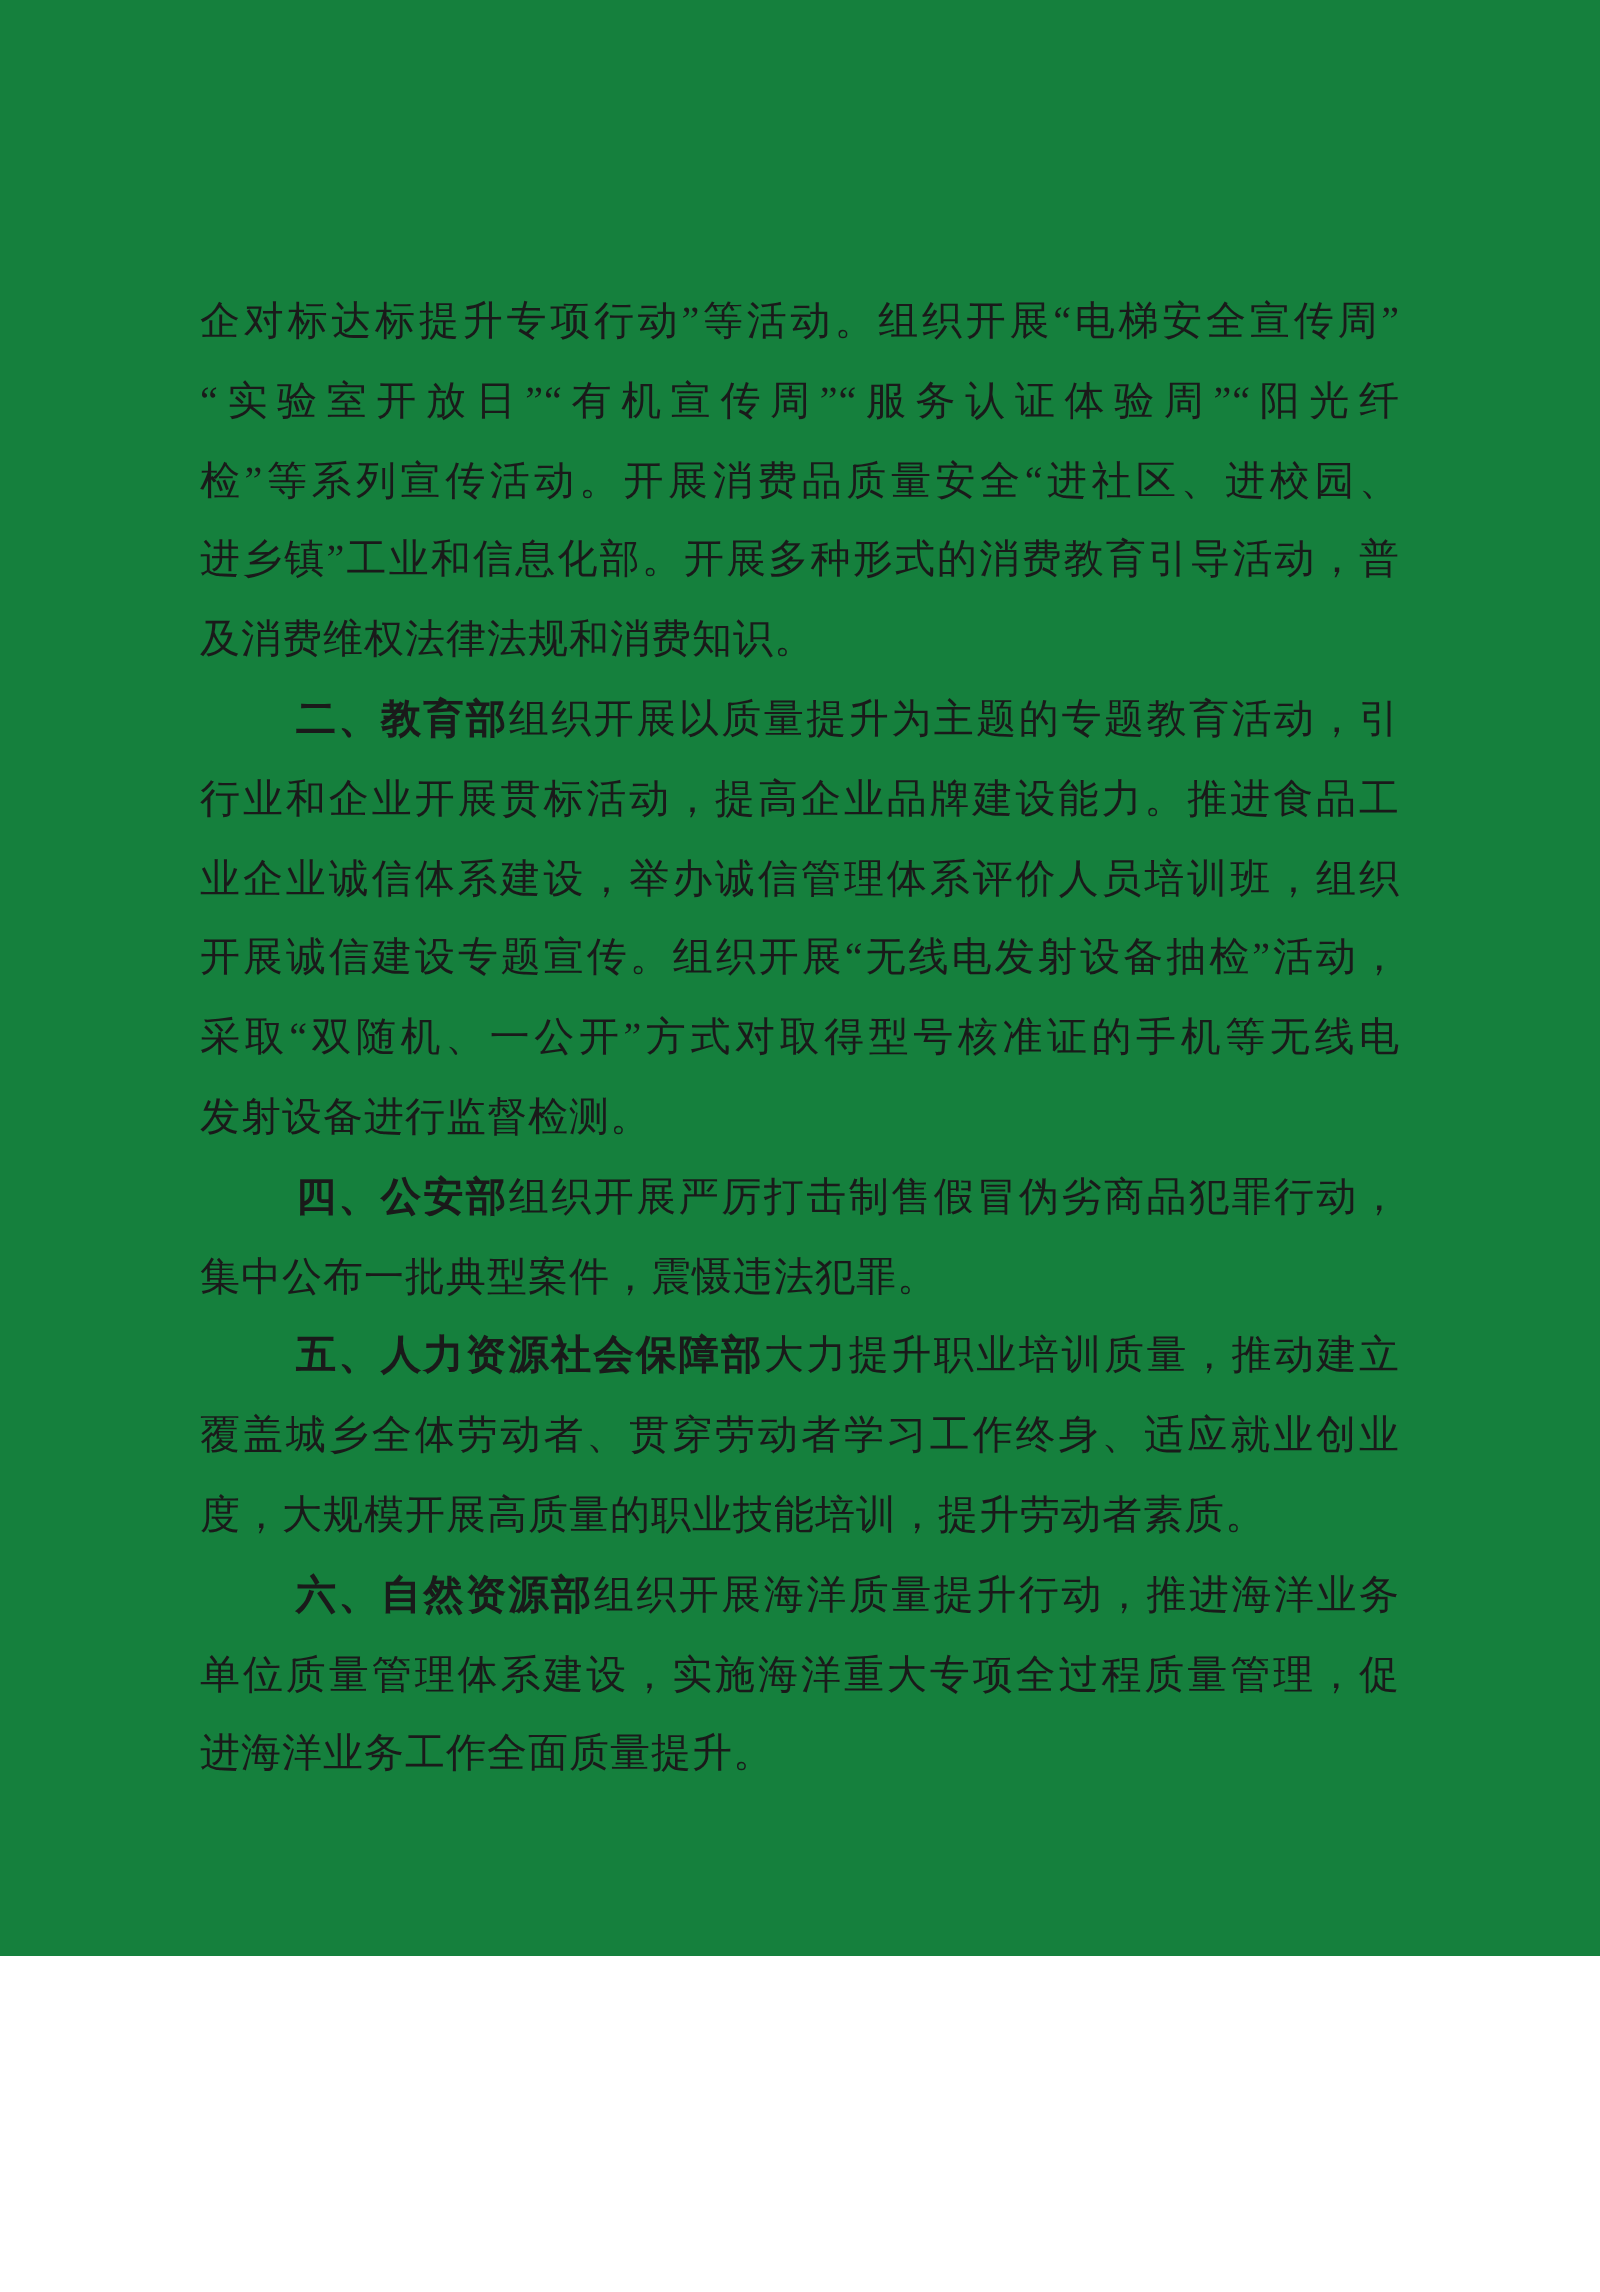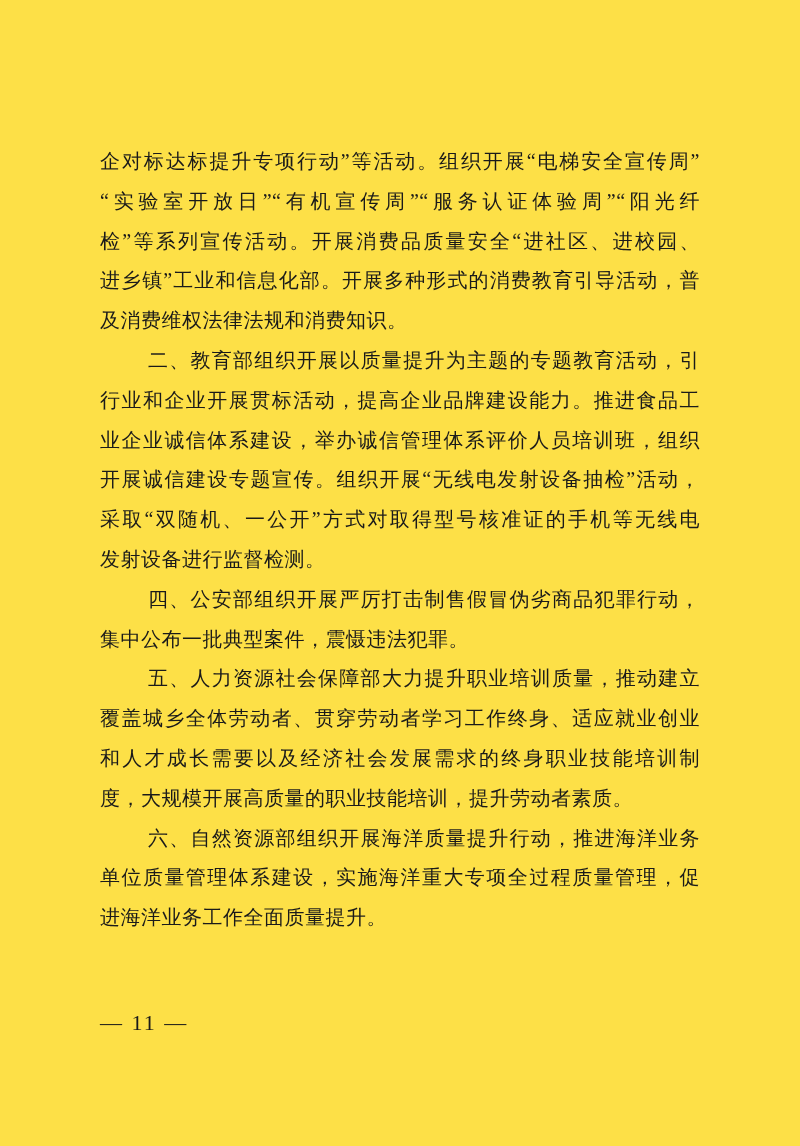--- a/index.html
+++ b/index.html
@@ -3,22 +3,22 @@
 <meta charset="utf-8">
 <style>
   html, body { margin: 0; padding: 0; }
   body {
     width: 800px; height: 1146px;
     background: #ffffff;
     font-family: "Liberation Serif", "DejaVu Serif", serif;
   }
   .page {
     position: relative;
-    width: 800px; height: 1146px;
-    background: #fde047;
+    width: 800px; height: 978px;
+    background: #15803d;
     overflow: hidden;
   }
   .text-block {
     position: absolute;
     left: 100px; top: 142px;
     width: 600px;
     color: #1a1a1a;
   }
   .line {
     font-size: 20px;
@@ -31,21 +31,21 @@
     overflow: hidden;
   }
   .line.last {
     text-align: right;
     text-align-last: left;
   }
   .line.indent {
     text-indent: 48px;
   }
   .b {
-    font-weight: 400;
+    font-weight: 700;
     font-family: "Liberation Sans", "DejaVu Sans", sans-serif;
   }
   .page-number {
     position: absolute;
     left: 100px; top: 1008px;
     width: 600px;
     box-sizing: border-box;
     padding-right: 22px;
     font-size: 22px;
     line-height: 30px;
@@ -71,21 +71,20 @@
     <div class="line"><span class="b"></span><span>业企业诚信体系建设，举办诚信管理体系评价人员培训班，组织</span></div>
     <div class="line"><span class="b"></span><span>开展诚信建设专题宣传。组织开展“无线电发射设备抽检”活动，</span></div>
     <div class="line"><span class="b"></span><span>采取“双随机、一公开”方式对取得型号核准证的手机等无线电</span></div>
     <div class="line last"><span class="b"></span><span>发射设备进行监督检测。</span></div>
 
     <div class="line indent"><span class="b">四、公安部</span><span>组织开展严厉打击制售假冒伪劣商品犯罪行动，</span></div>
     <div class="line last"><span class="b"></span><span>集中公布一批典型案件，震慑违法犯罪。</span></div>
 
     <div class="line indent"><span class="b">五、人力资源社会保障部</span><span>大力提升职业培训质量，推动建立</span></div>
     <div class="line"><span class="b"></span><span>覆盖城乡全体劳动者、贯穿劳动者学习工作终身、适应就业创业</span></div>
-    <div class="line"><span class="b"></span><span>和人才成长需要以及经济社会发展需求的终身职业技能培训制</span></div>
     <div class="line last"><span class="b"></span><span>度，大规模开展高质量的职业技能培训，提升劳动者素质。</span></div>
 
     <div class="line indent"><span class="b">六、自然资源部</span><span>组织开展海洋质量提升行动，推进海洋业务</span></div>
     <div class="line"><span class="b"></span><span>单位质量管理体系建设，实施海洋重大专项全过程质量管理，促</span></div>
     <div class="line last"><span class="b"></span><span>进海洋业务工作全面质量提升。</span></div>
 
   </div>
 
   <div class="page-number">— 11 —</div>
 </div>

